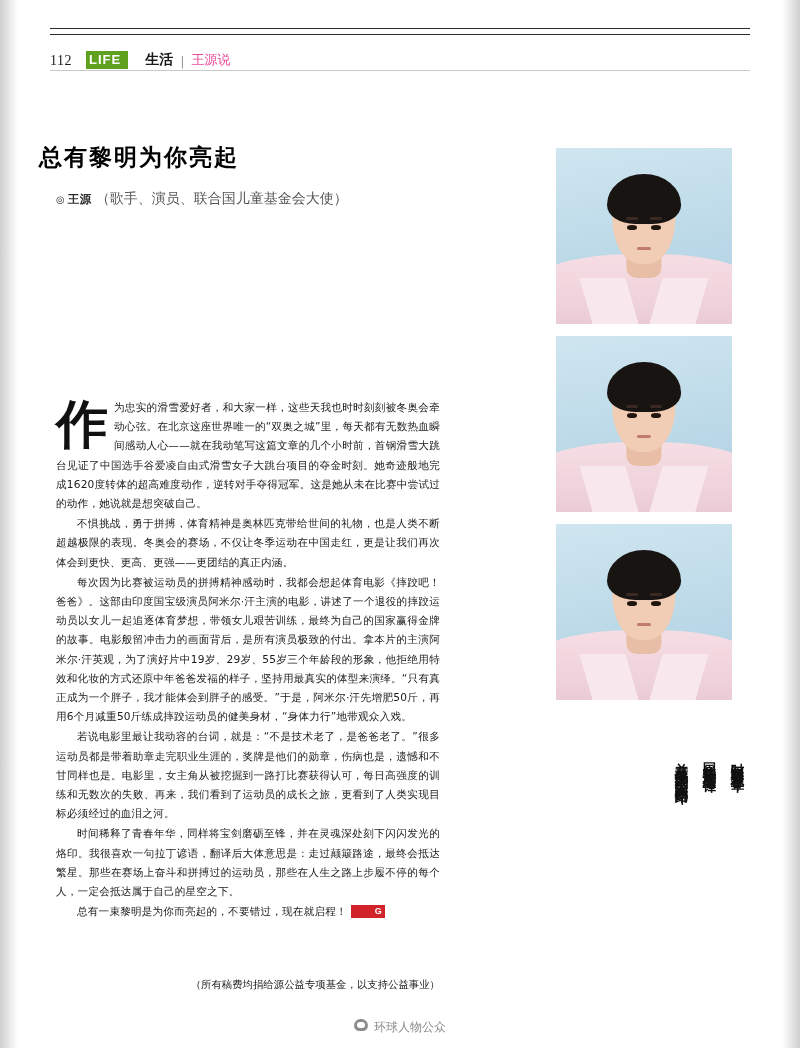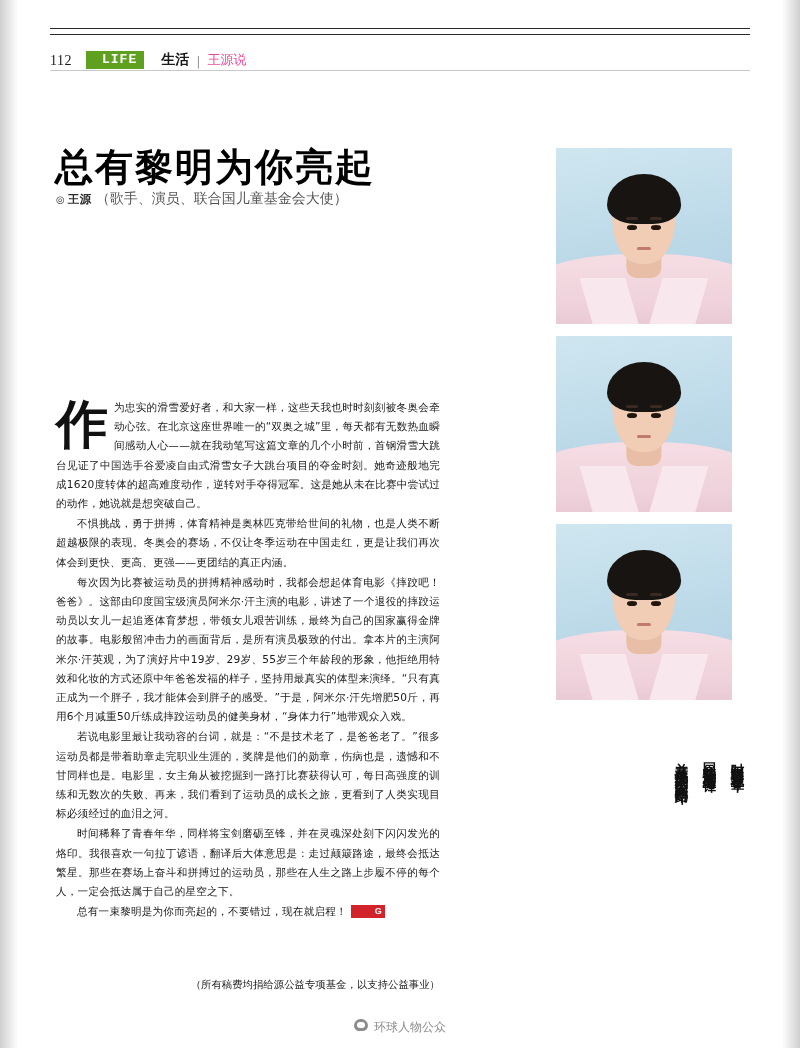--- a/index.html
+++ b/index.html
@@ -49,25 +49,25 @@
   .folio {
     font-family: "Liberation Serif", serif;
     font-size: 14px;
     color: #1a1a1a;
     letter-spacing: 0.5px;
     margin-right: 14px;
   }
   .life-badge {
     background: #5fa01e;
     color: #ffffff;
-    font-family: Liberation Mono, monospace;
+    font-family: Liberation Sans, sans-serif;
     font-weight: bold;
     font-size: 13px;
     letter-spacing: 1px;
-    padding: 2px 7px 3px 16px;
+    padding: 2px 7px 3px 3px;
     line-height: 1;
   }
   .header-cn {
     font-family: "DejaVu Sans", sans-serif;
     font-size: 14px;
     color: #1a1a1a;
     margin-left: 17px;
     font-weight: bold;
   }
   .header-sep {
@@ -85,25 +85,25 @@
     position: absolute;
     left: 50px;
     right: 50px;
     top: 70px;
     height: 1px;
     background: #c9c9c9;
   }
 
   .title {
     position: absolute;
-    left: 55px;
+    left: 39px;
     top: 142px;
     font-family: "DejaVu Sans", sans-serif;
     font-weight: bold;
-    font-size: 38px;
+    font-size: 23px;
     letter-spacing: 2px;
     color: #000000;
   }
   .byline {
     position: absolute;
     left: 56px;
     top: 190px;
     font-size: 11px;
     color: #2b2b2b;
     display: flex;

